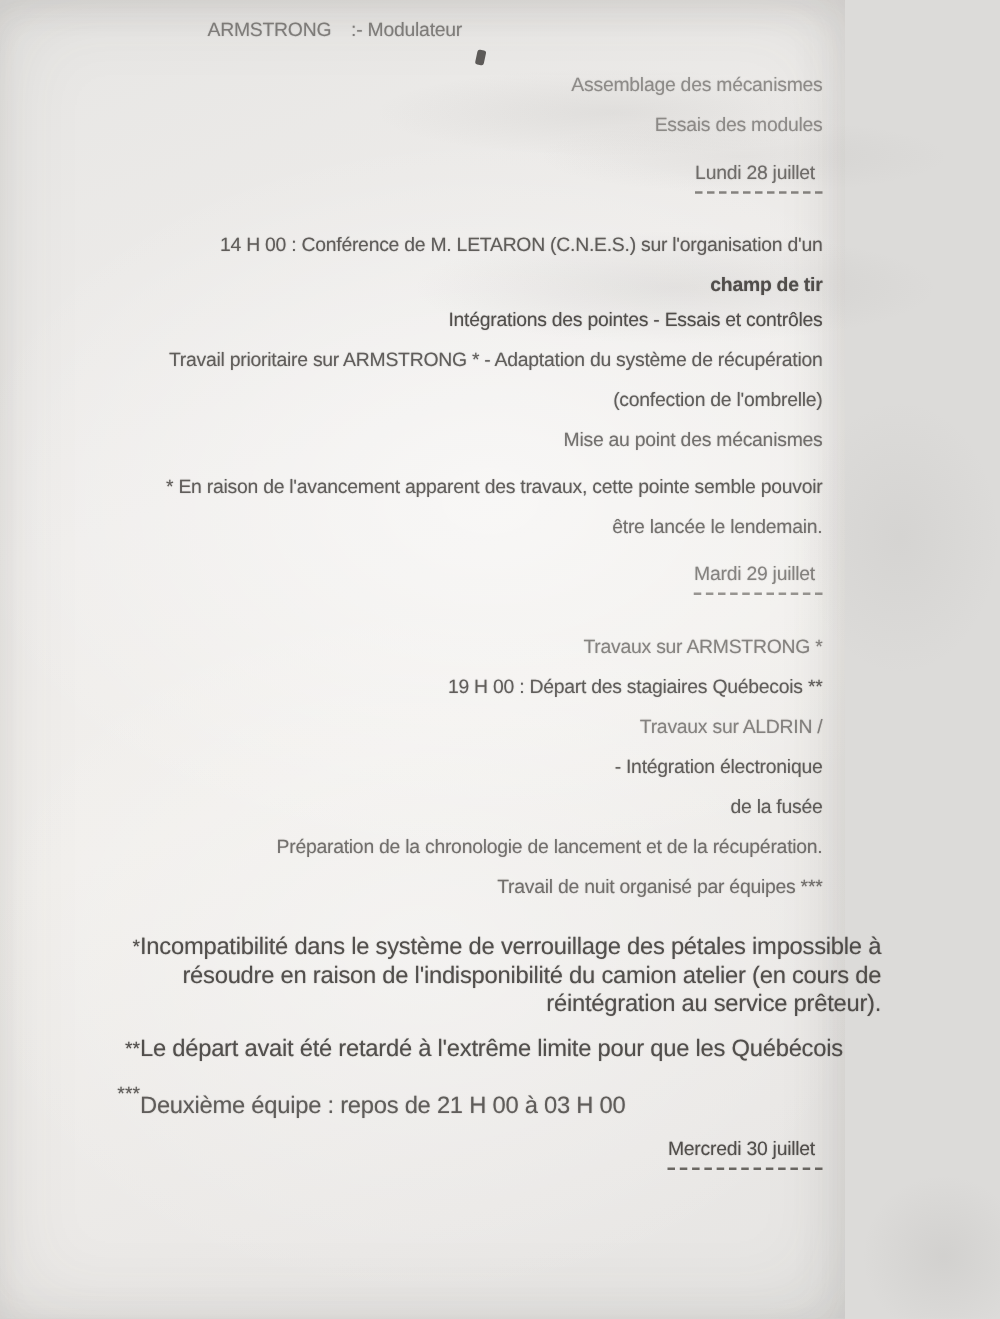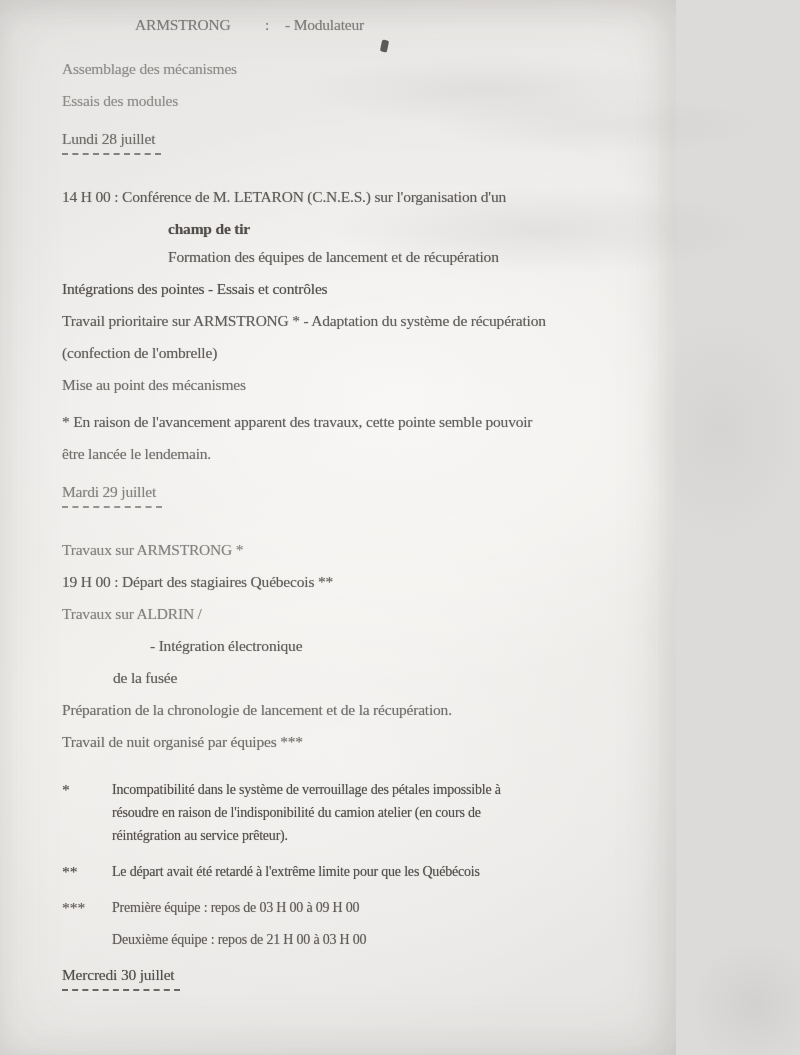--- a/index.html
+++ b/index.html
@@ -4,22 +4,23 @@
 <style>
   html,body{margin:0;padding:0;}
   body{width:800px;height:1055px;overflow:hidden;background:#dcdbd9;}
   .page{
     position:relative;width:676px;height:1055px;
     background:
       radial-gradient(620px 420px at 58% 38%, rgba(255,255,255,.55), rgba(255,255,255,0) 70%),
       radial-gradient(500px 380px at 50% 72%, rgba(255,255,255,.35), rgba(255,255,255,0) 75%),
       linear-gradient(160deg,#e7e6e4 0%,#efedeb 35%,#f1efec 55%,#eae8e6 85%,#e5e4e2 100%);
     box-shadow: inset 0 0 70px rgba(70,65,60,.10), inset -14px 0 34px rgba(70,65,60,.06), inset 0 10px 26px rgba(70,65,60,.05);
-    font-family:Liberation Serif, serif;
+    font-family:Liberation Sans, sans-serif;
     color:#3c3936;
+    text-align:right;
   }
   .content{position:relative;padding:8px 18px 0 62px;z-index:2;}
   .ln{font-size:15.5px;line-height:21px;margin:0 0 11px 0;white-space:nowrap;
       text-shadow:0 0 1px rgba(64,60,56,.55);letter-spacing:-.2px;}.d88{opacity:.88}.d80{opacity:.80}.d70{opacity:.70}.d60{opacity:.60}.d52{opacity:.52}
   .bold{font-weight:bold;}
   
   .equip{display:flex;margin:6px 0 12px 73px;}
   .equip .ename{width:130px;flex-shrink:0;}
   .equip .ecolon{width:20px;flex-shrink:0;}
   .equip .eitems .ln{margin-bottom:2px;}
@@ -28,21 +29,21 @@
   .date{display:inline-block;border-bottom:2.5px dashed rgba(56,52,48,.82);padding:0 6px 4px 0;}
   
   .ind106{margin-left:106px;}
   .ind78{margin-left:88px;}
   .ind93{margin-left:51px;}
   .tight{margin-bottom:7px;}
   
   .footnotes{margin-top:26px;}
   .fn{display:flex;margin-bottom:13px;}
   .fn-marker{width:50px;flex-shrink:0;font-size:15.5px;line-height:23px;text-shadow:0 0 1px rgba(64,60,56,.55);}
-  .fn-text .fnl{font-size:14px;line-height:23px;white-space:nowrap;text-shadow:0 0 1px rgba(64,60,56,.55);letter-spacing:-.2px;}
+  .fn-text .fnl{font-size:19px;line-height:23px;white-space:nowrap;text-shadow:0 0 1px rgba(64,60,56,.55);letter-spacing:-.2px;}
   .fn-gap{height:9px;}
   
   .ghost{position:absolute;border-radius:50%;pointer-events:none;z-index:1;}
   .g1{left:300px;top:55px;width:380px;height:70px;background:radial-gradient(closest-side,rgba(120,118,115,.10),rgba(120,118,115,0));}
   .g2{left:330px;top:185px;width:420px;height:90px;background:radial-gradient(closest-side,rgba(120,118,115,.12),rgba(120,118,115,0));}
   .g3{left:430px;top:95px;width:330px;height:60px;background:radial-gradient(closest-side,rgba(120,118,115,.08),rgba(120,118,115,0));}
   .g4{left:690px;top:940px;width:130px;height:130px;background:radial-gradient(closest-side,rgba(120,118,115,.10),rgba(120,118,115,0));}
   .g5{left:640px;top:320px;width:160px;height:220px;background:radial-gradient(closest-side,rgba(120,118,115,.07),rgba(120,118,115,0));}
   .speck{position:absolute;left:381px;top:40px;width:7px;height:12px;background:#2e2b28;opacity:.75;border-radius:2px;transform:rotate(12deg);z-index:3;}
 </style>
@@ -68,21 +69,20 @@
     </div>
 
     <div class="ln d52">Assemblage des mécanismes</div>
     <div class="ln d52">Essais des modules</div>
 
     <div class="date-wrap">
       <span class="ln date d70">Lundi 28 juillet</span>
     </div>
     <div class="ln d80">14 H 00 : Conférence de M. LETARON (C.N.E.S.) sur l'organisation d'un</div>
     <div class="ln d88 bold ind106 tight">champ de tir</div>
-    <div class="ln d80 ind106">Formation des équipes de lancement et de récupération</div>
     <div class="ln d88">Intégrations des pointes - Essais et contrôles</div>
     <div class="ln d80">Travail prioritaire sur ARMSTRONG * - Adaptation du système de récupération</div>
     <div class="ln d80">(confection de l'ombrelle)</div>
     <div class="ln d70">Mise au point des mécanismes</div>
     <div class="ln d80" style="margin-top:16px">* En raison de l'avancement apparent des travaux, cette pointe semble pouvoir</div>
     <div class="ln d70">être lancée le lendemain.</div>
 
     <div class="date-wrap">
       <span class="ln date d60">Mardi 29 juillet</span>
     </div>
@@ -105,21 +105,20 @@
       </div>
       <div class="fn d88">
         <span class="fn-marker">**</span>
         <span class="fn-text">
           <div class="fnl">Le départ avait été retardé à l'extrême limite pour que les Québécois</div>
         </span>
       </div>
       <div class="fn d80">
         <span class="fn-marker">***</span>
         <span class="fn-text">
-          <div class="fnl">Première équipe : repos de 03 H 00 à 09 H 00</div>
           <div class="fn-gap"></div>
           <div class="fnl">Deuxième équipe : repos de 21 H 00 à 03 H 00</div>
         </span>
       </div>
     </div>
 
     <div class="date-wrap" style="margin-top:10px">
       <span class="ln date d88">Mercredi 30 juillet</span>
     </div>
 

